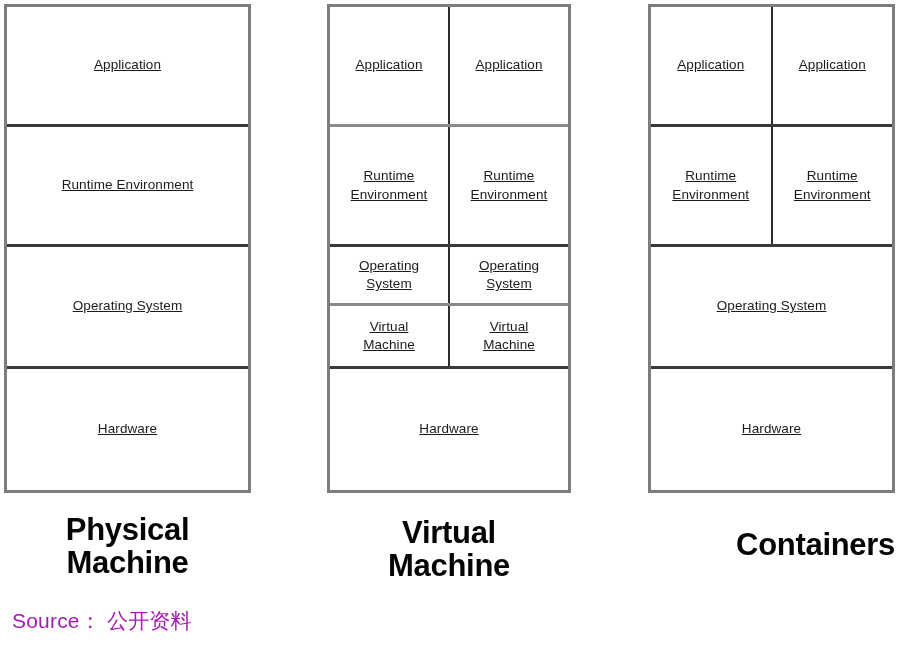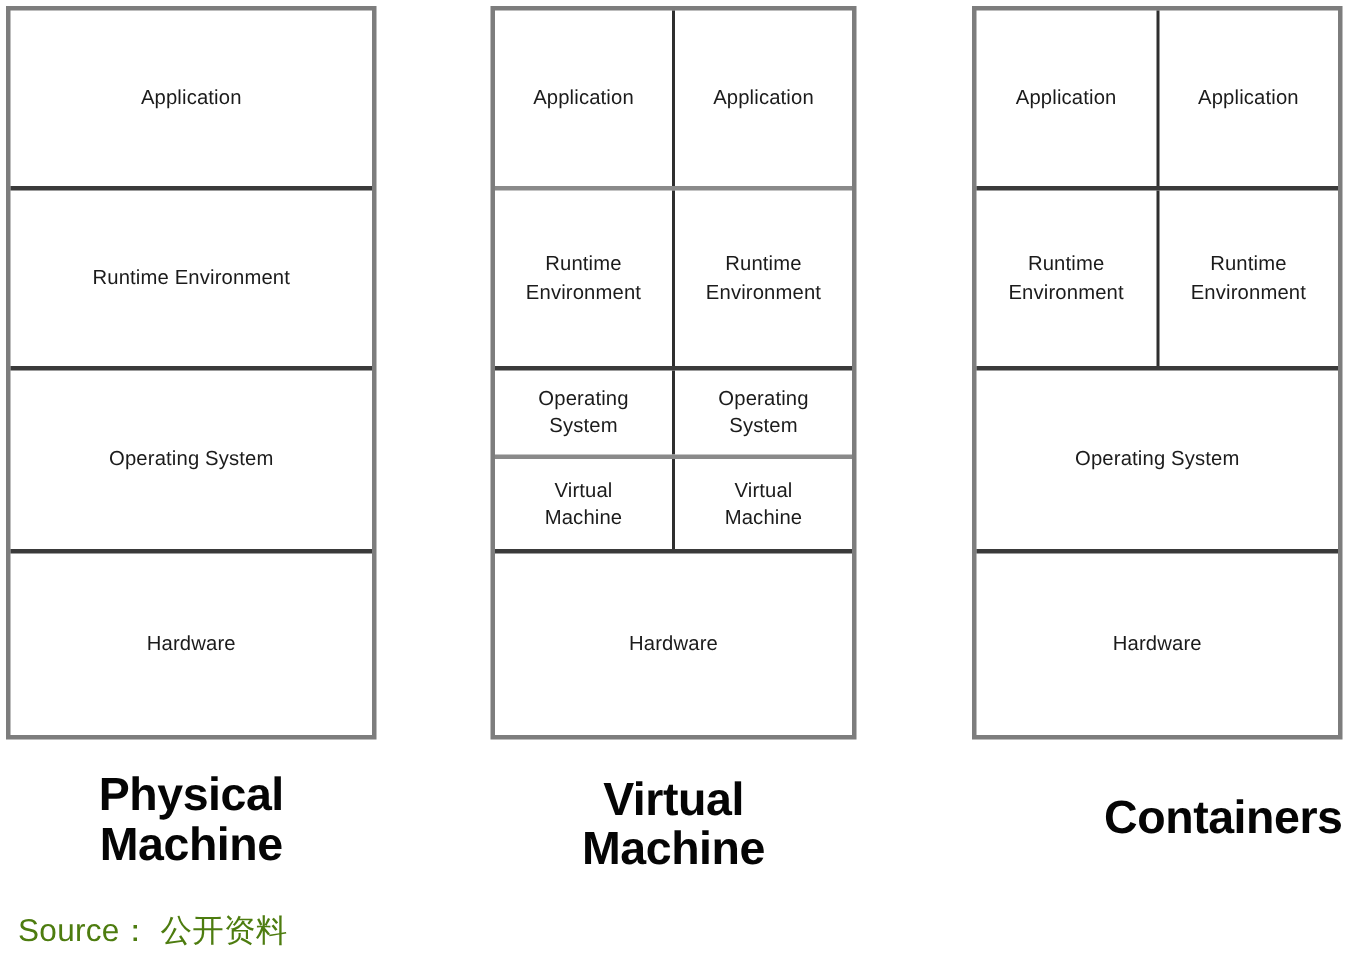--- a/index.html
+++ b/index.html
@@ -61,20 +61,21 @@
     flex: 1 1 0;
     display: flex;
     align-items: center;
     justify-content: center;
     text-align: center;
     padding: 2px 4px;
     font-size: 13.5px;
     line-height: 1.35;
     color: #1b1b1b;
     letter-spacing: 0.1px;
+    text-decoration: underline;
   }
   .cell.split-right {
     border-left: 2px solid #2e2e2e;
   }
   .cell .label {
     display: block;
     white-space: pre-line;
   }
 
   
@@ -92,21 +93,21 @@
   #caption-container { left: 648px; top: 528px; width: 247px; text-align: right; }
   .caption .cap-line { display: block; }
 
   
   #source-note {
     position: absolute;
     left: 12px;
     top: 608px;
     font-size: 21px;
     line-height: 1.2;
-    color: #4d7c0f;
+    color: #a21caf;
     font-family: "Liberation Sans", "DejaVu Sans", sans-serif;
     letter-spacing: 0.2px;
     white-space: pre;
   }
 </style>
 </head>
 <body>
 
 <div id="diagram-canvas">
 

